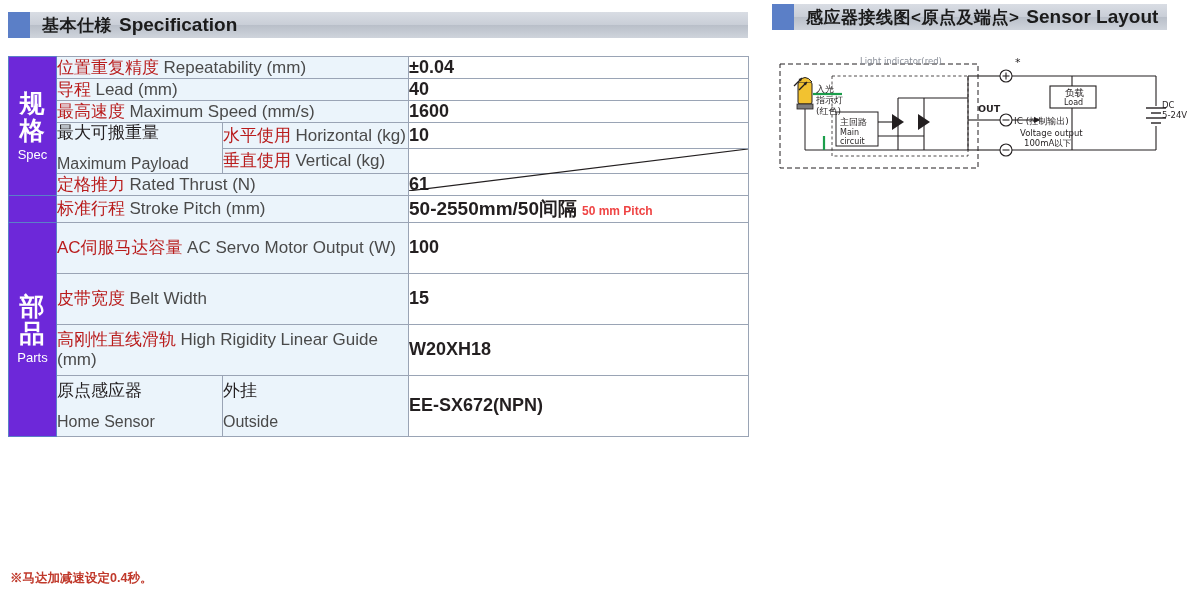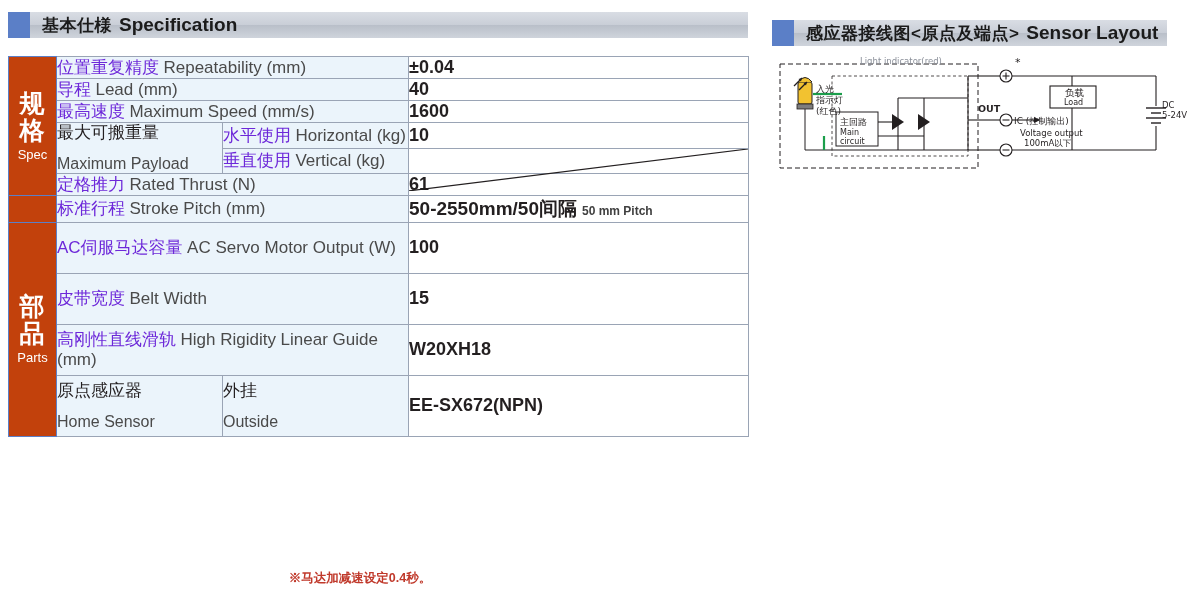--- a/index.html
+++ b/index.html
@@ -43,39 +43,39 @@
     letter-spacing: 0.5px;
   }
   .hdr .title-en {
     font-size: 19px;
     font-weight: bold;
     color: #1b1b1b;
     margin-left: 7px;
   }
 
   #hdr-spec { left: 8px; top: 12px; width: 740px; }
-  #hdr-sensor { left: 772px; top: 20px; width: 395px; }
+  #hdr-sensor { left: 772px; top: 4px; width: 395px; }
 
   
   #spec-table {
     position: absolute;
     left: 8px;
     top: 56px;
     width: 740px;
     border-collapse: collapse;
     table-layout: fixed;
   }
   #spec-table td {
     border: 1px solid #9aa4b5;
     padding: 0;
     vertical-align: middle;
   }
 
   .side-label {
-    background: #c2410c;
+    background: #6d28d9;
     color: #ffffff;
     text-align: center;
     width: 48px;
     border: 1px solid #5b7fc7 !important;
   }
   .side-label .cn {
     font-size: 25px;
     font-weight: bold;
     line-height: 1.08;
     display: block;
@@ -88,21 +88,21 @@
   }
 
   .lblcell {
     background: #ebf4fb;
     padding: 6px 10px 6px 12px;
     line-height: 1.15;
   }
   .lblcell.narrow { padding-left: 10px; }
   .lblcell .cn {
     font-size: 17px;
-    color: #6d28d9;
+    color: #b91c1c;
   }
   .lblcell .en {
     font-size: 17px;
     color: #4a4a4a;
   }
   .lblcell .stack-cn {
     display: block;
     font-size: 17px;
   }
   .lblcell .stack-en {
@@ -114,21 +114,21 @@
 
   .valcell {
     text-align: left;
     font-size: 18px;
     background: #ffffff;
     padding: 7px 4px;
     font-weight: bold;
   }
   .valcell .sub {
     font-size: 12px;
-    color: #404040;
+    color: #ef4444;
   }
   .valcell .big { font-size: 19px; }
 
   .diag-cell {
     background: #ffffff;
     padding: 0;
     position: relative;
   }
   .diag-cell .slash {
     position: absolute;
@@ -149,21 +149,20 @@
     position: absolute;
     left: 10px;
     top: 570px;
     width: 700px;
   }
   #footnote .note-cn {
     font-size: 12.5px;
     font-weight: bold;
     color: #c0392b;
     margin: 0 0 2px 0;
-    text-align: center;
   }
   #footnote .note-en {
     font-size: 11px;
     color: #3a3a3a;
     margin: 0 0 0 10px;
   }
 </style>
 </head>
 <body>
 

